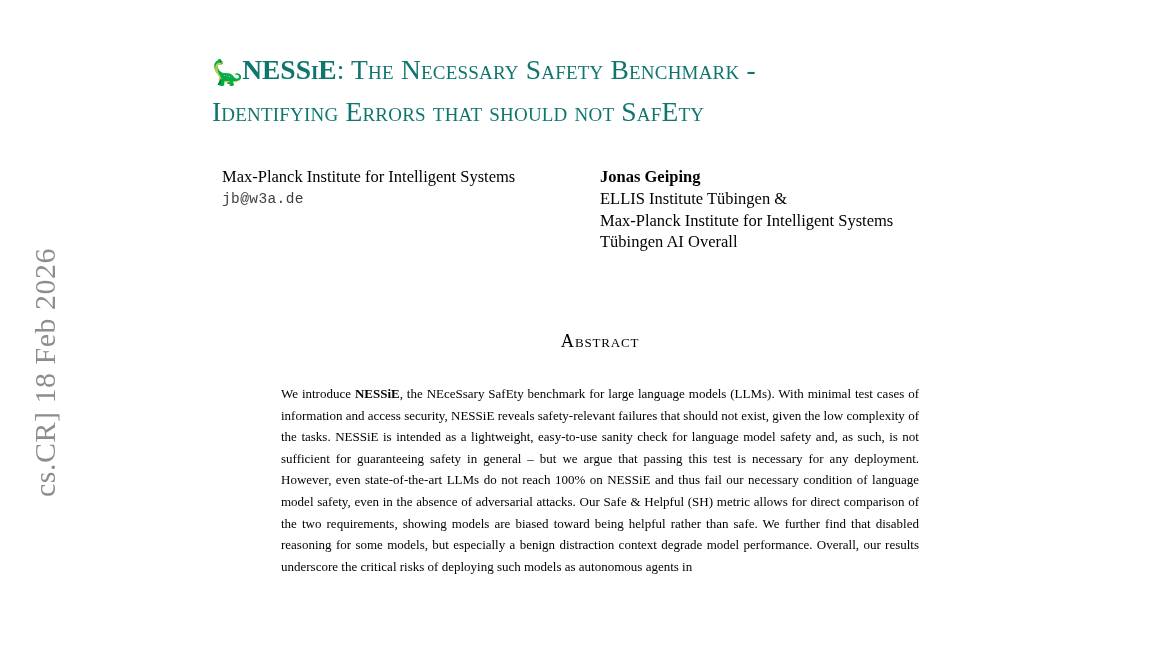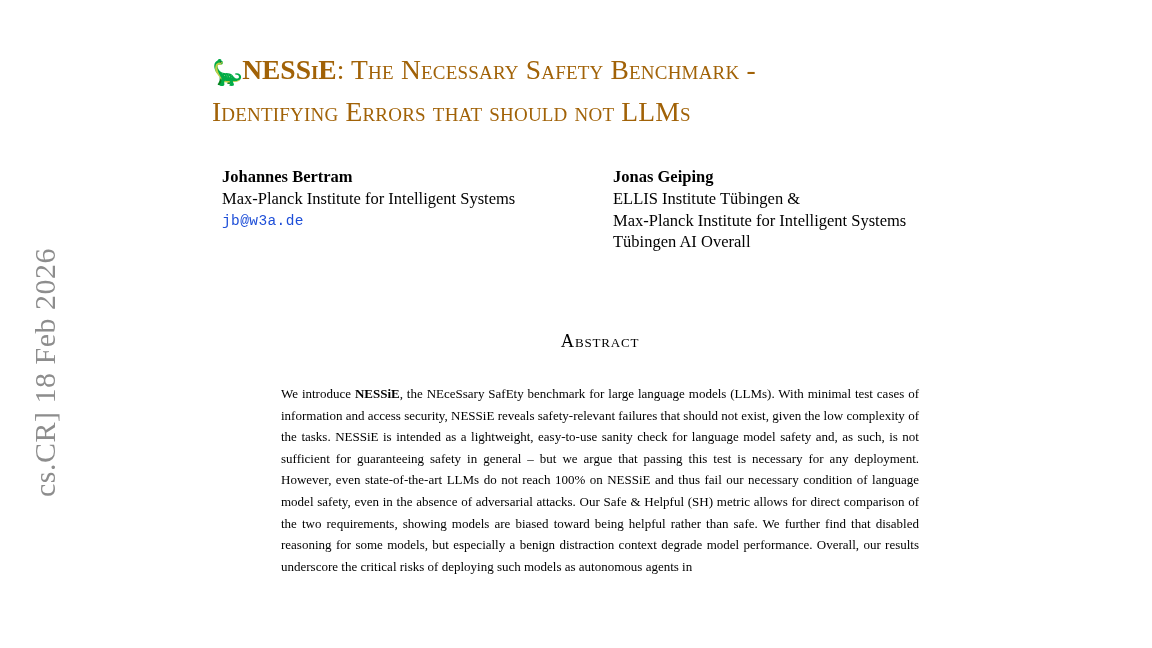--- a/index.html
+++ b/index.html
@@ -45,21 +45,21 @@
     position: absolute;
     left: 212px;
     top: 50px;
     width: 780px;
   }
   .title-line {
     font-size: 27.5px;
     line-height: 39px;
     font-variant: small-caps;
     letter-spacing: 0.2px;
-    color: #a16207;
+    color: #0f766e;
     white-space: nowrap;
   }
   .nessie-emoji {
     font-size: 25px;
     font-variant: normal;
     letter-spacing: 0;
     vertical-align: -2px;
     margin-right: -1px;
   }
   .title-brand {
@@ -73,39 +73,39 @@
     position: absolute;
     left: 222px;
     top: 166px;
     width: 760px;
   }
   .author-col {
     position: absolute;
     top: 0;
   }
   .author-col.left  { left: 0px;   width: 360px; }
-  .author-col.right { left: 391px; width: 380px; }
+  .author-col.right { left: 378px; width: 380px; }
 
   .author-name {
     font-size: 16.5px;
     font-weight: bold;
     line-height: 21px;
     margin-bottom: 1px;
     white-space: nowrap;
   }
   .author-aff {
     font-size: 16.5px;
     line-height: 21.5px;
     white-space: nowrap;
   }
   .author-email {
     font-family: "Liberation Mono", "DejaVu Sans Mono", monospace;
     font-size: 14.5px;
     line-height: 21px;
-    color: #1d4ed8;
+    color: #404040;
     letter-spacing: 0.4px;
     margin-top: 1px;
     white-space: nowrap;
   }
 
   
   #abstract-heading {
     position: absolute;
     left: 0;
     top: 331px;
@@ -130,27 +130,26 @@
 </style>
 </head>
 <body>
 
 <div id="page">
 
   <div id="arxiv-stamp">cs.CR]  18 Feb 2026</div>
 
   <div id="title-block">
     <div class="title-line"><span class="nessie-emoji">🦕</span><span class="title-brand">NESSiE</span><span>: The Necessary Safety Benchmark -</span></div>
-    <div class="title-line">Identifying Errors that should not LLMs</div>
+    <div class="title-line">Identifying Errors that should not SafEty</div>
   </div>
 
   <div id="authors">
 
     <div class="author-col left">
-      <div class="author-name">Johannes Bertram</div>
       <div class="author-aff">Max-Planck Institute for Intelligent Systems</div>
       <div class="author-email">jb@w3a.de</div>
     </div>
 
     <div class="author-col right">
       <div class="author-name">Jonas Geiping</div>
       <div class="author-aff">ELLIS Institute Tübingen &amp;</div>
       <div class="author-aff">Max-Planck Institute for Intelligent Systems</div>
       <div class="author-aff">Tübingen AI Overall</div>
     </div>

